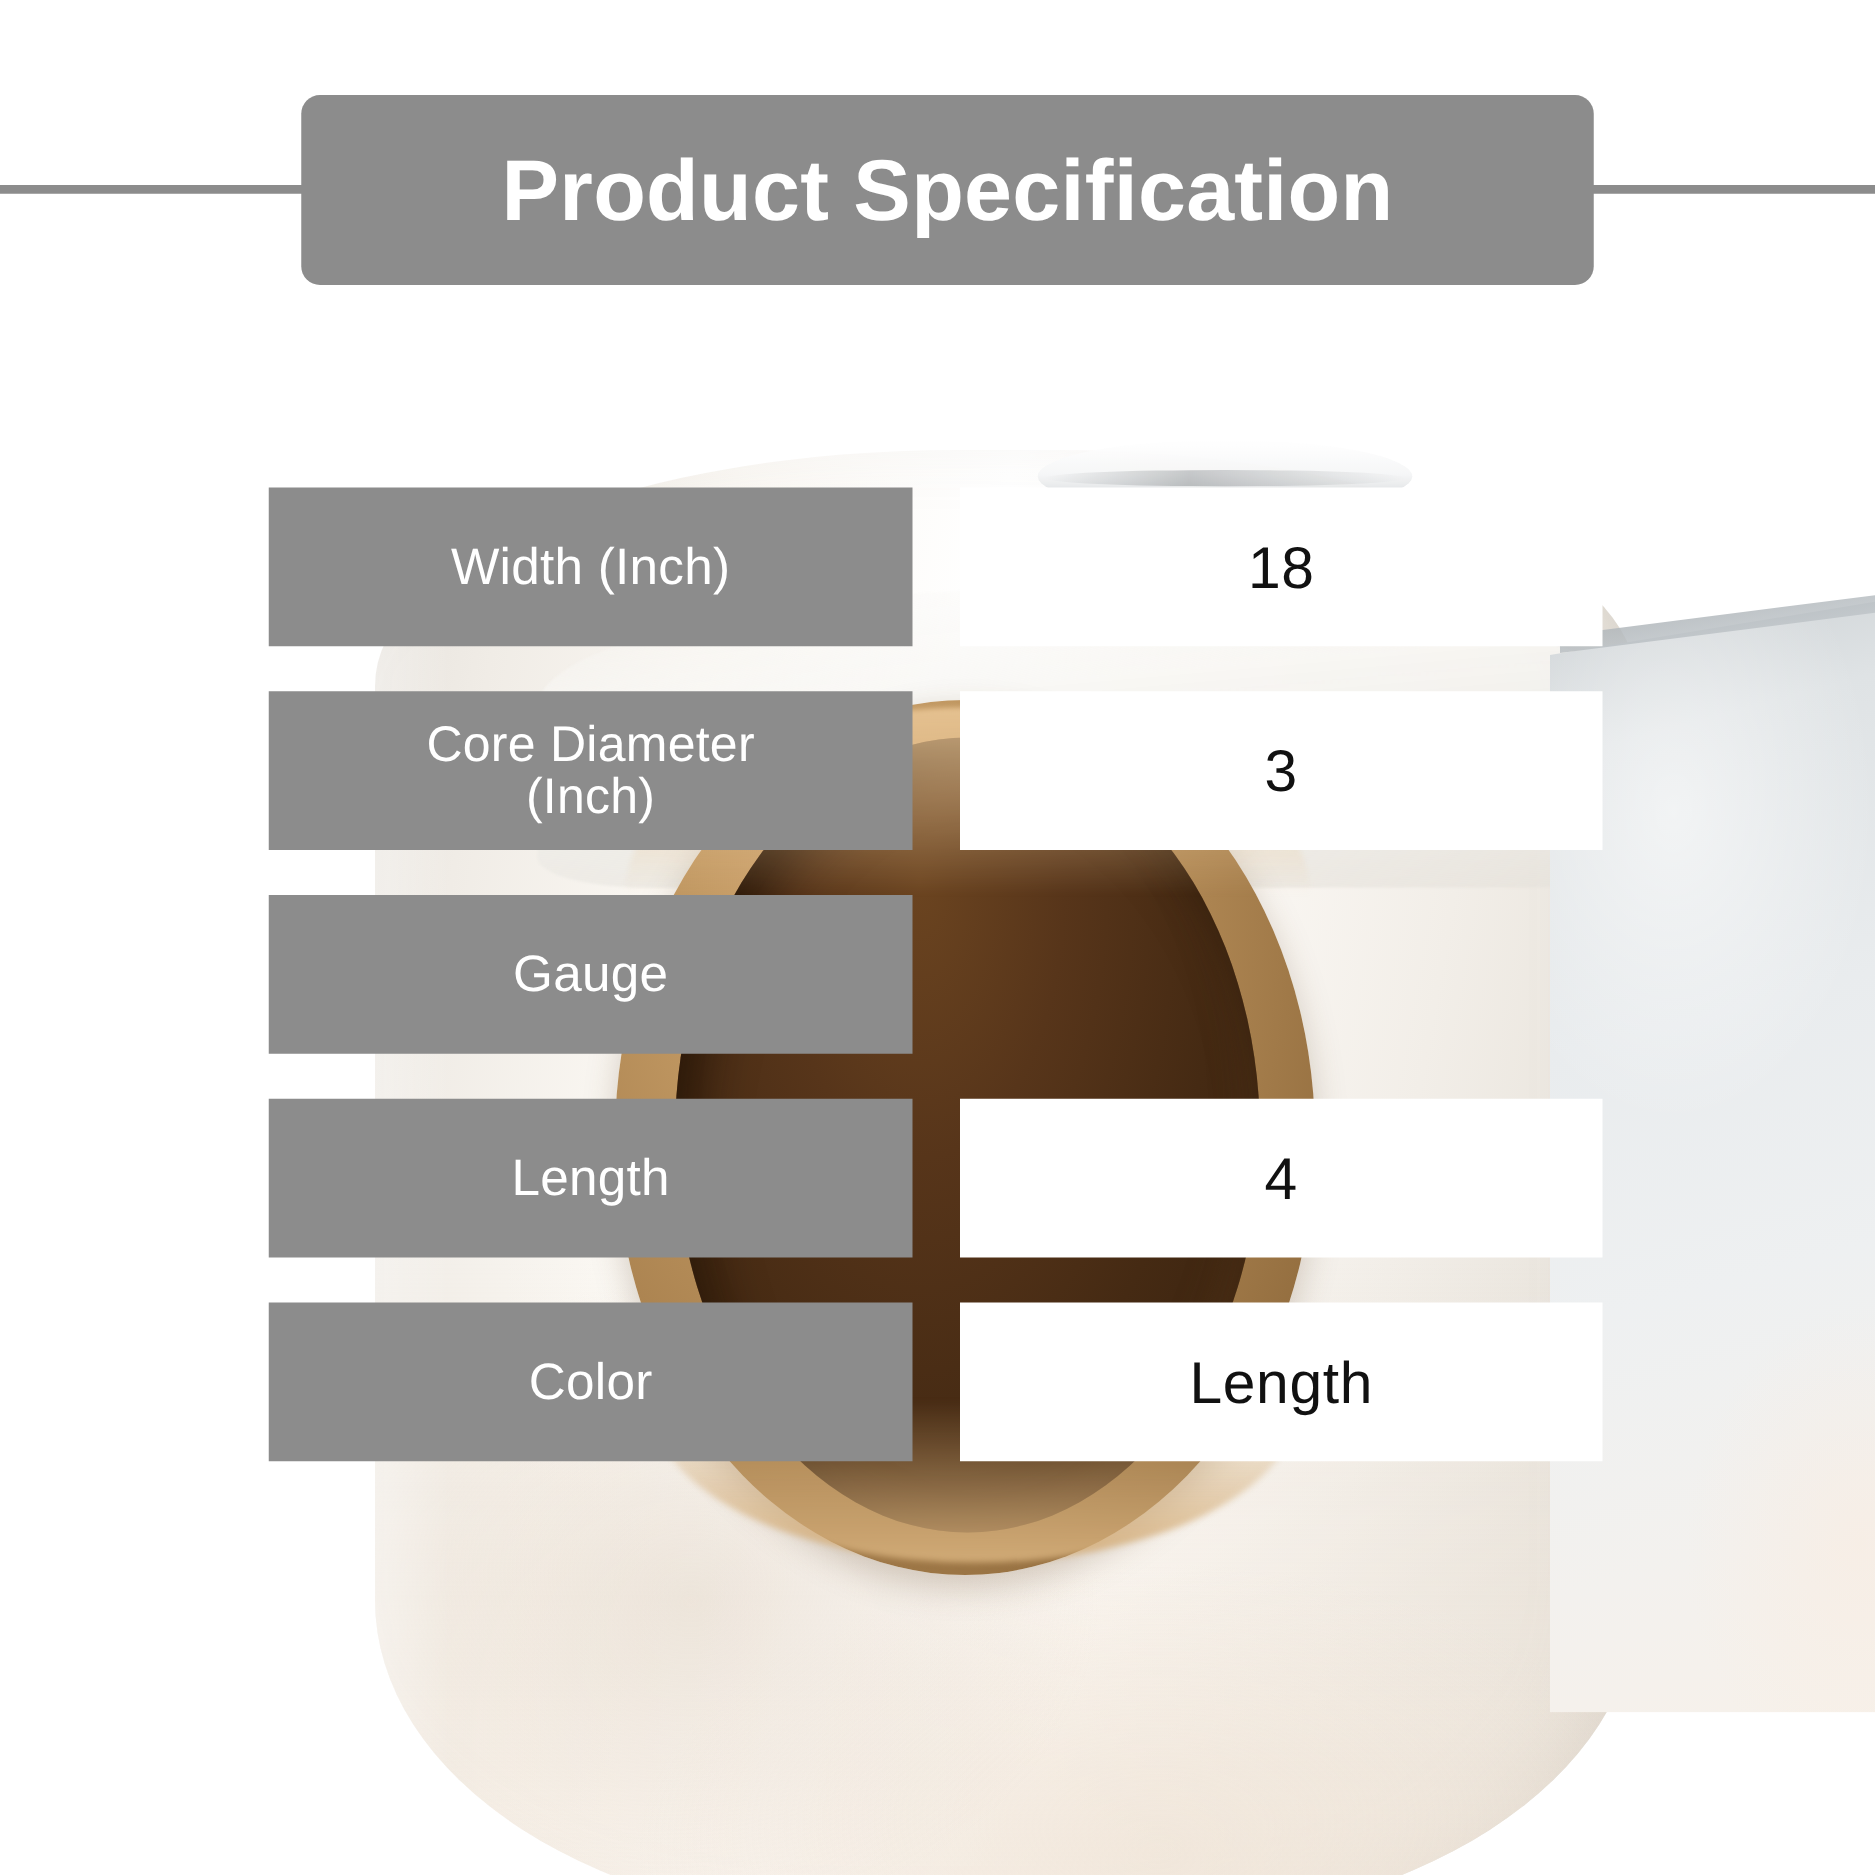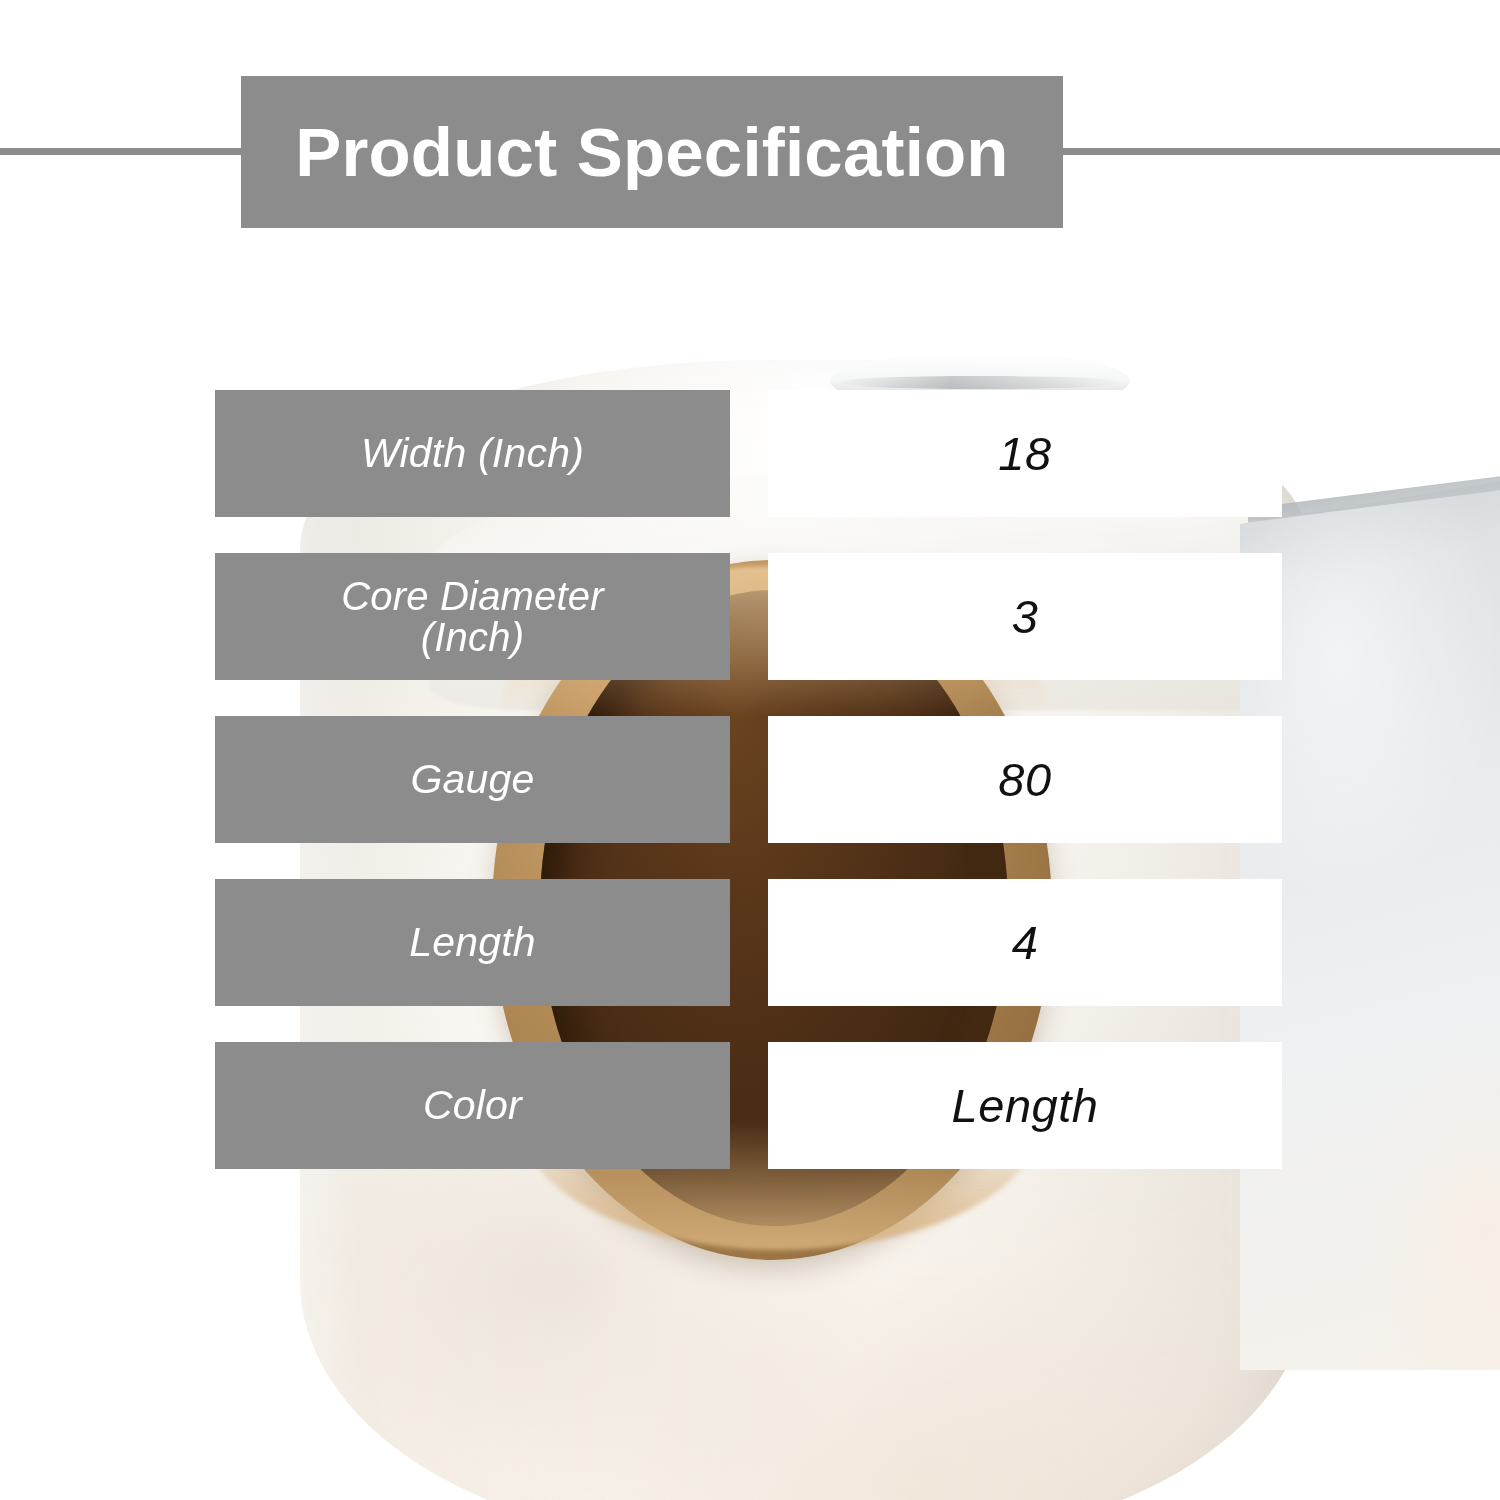--- a/index.html
+++ b/index.html
@@ -184,26 +184,27 @@
     left: 0;
     top: 148px;
     width: 1500px;
     height: 7px;
     background: #8c8c8c;
   }
   .header-box {
     position: absolute;
     left: 241px;
     top: 76px;
-    width: 822px;
+    width: 1034px;
     height: 152px;
     background: #8c8c8c;
     display: flex;
     align-items: center;
     justify-content: center;
+    border-radius: 15px;
   }
   .header-title {
     color: #ffffff;
     font-size: 69px;
     font-weight: bold;
     letter-spacing: .2px;
     line-height: 1;
     white-space: nowrap;
     font-family: "Liberation Sans", sans-serif;
   }
@@ -212,21 +213,20 @@
   .spec-table {
     position: absolute;
     left: 215px;
     top: 390px;
     width: 1070px;
   }
   .spec-row {
     position: relative;
     height: 127px;
     margin-bottom: 36px;
-    font-style: italic;
   }
   .spec-row:last-child { margin-bottom: 16px; }
 
   .spec-label {
     position: absolute;
     left: 0;
     top: 0;
     width: 515px;
     height: 127px;
     background: #8c8c8c;
@@ -305,23 +305,20 @@
       </div>
       <div class="spec-value">
         <span class="spec-value-text">3</span>
       </div>
     </div>
 
     <div class="spec-row">
       <div class="spec-label">
         <span class="spec-label-text">Gauge</span>
       </div>
-      <div class="spec-value">
-        <span class="spec-value-text">80</span>
-      </div>
     </div>
 
     <div class="spec-row">
       <div class="spec-label">
         <span class="spec-label-text">Length</span>
       </div>
       <div class="spec-value">
         <span class="spec-value-text">4</span>
       </div>
     </div>

